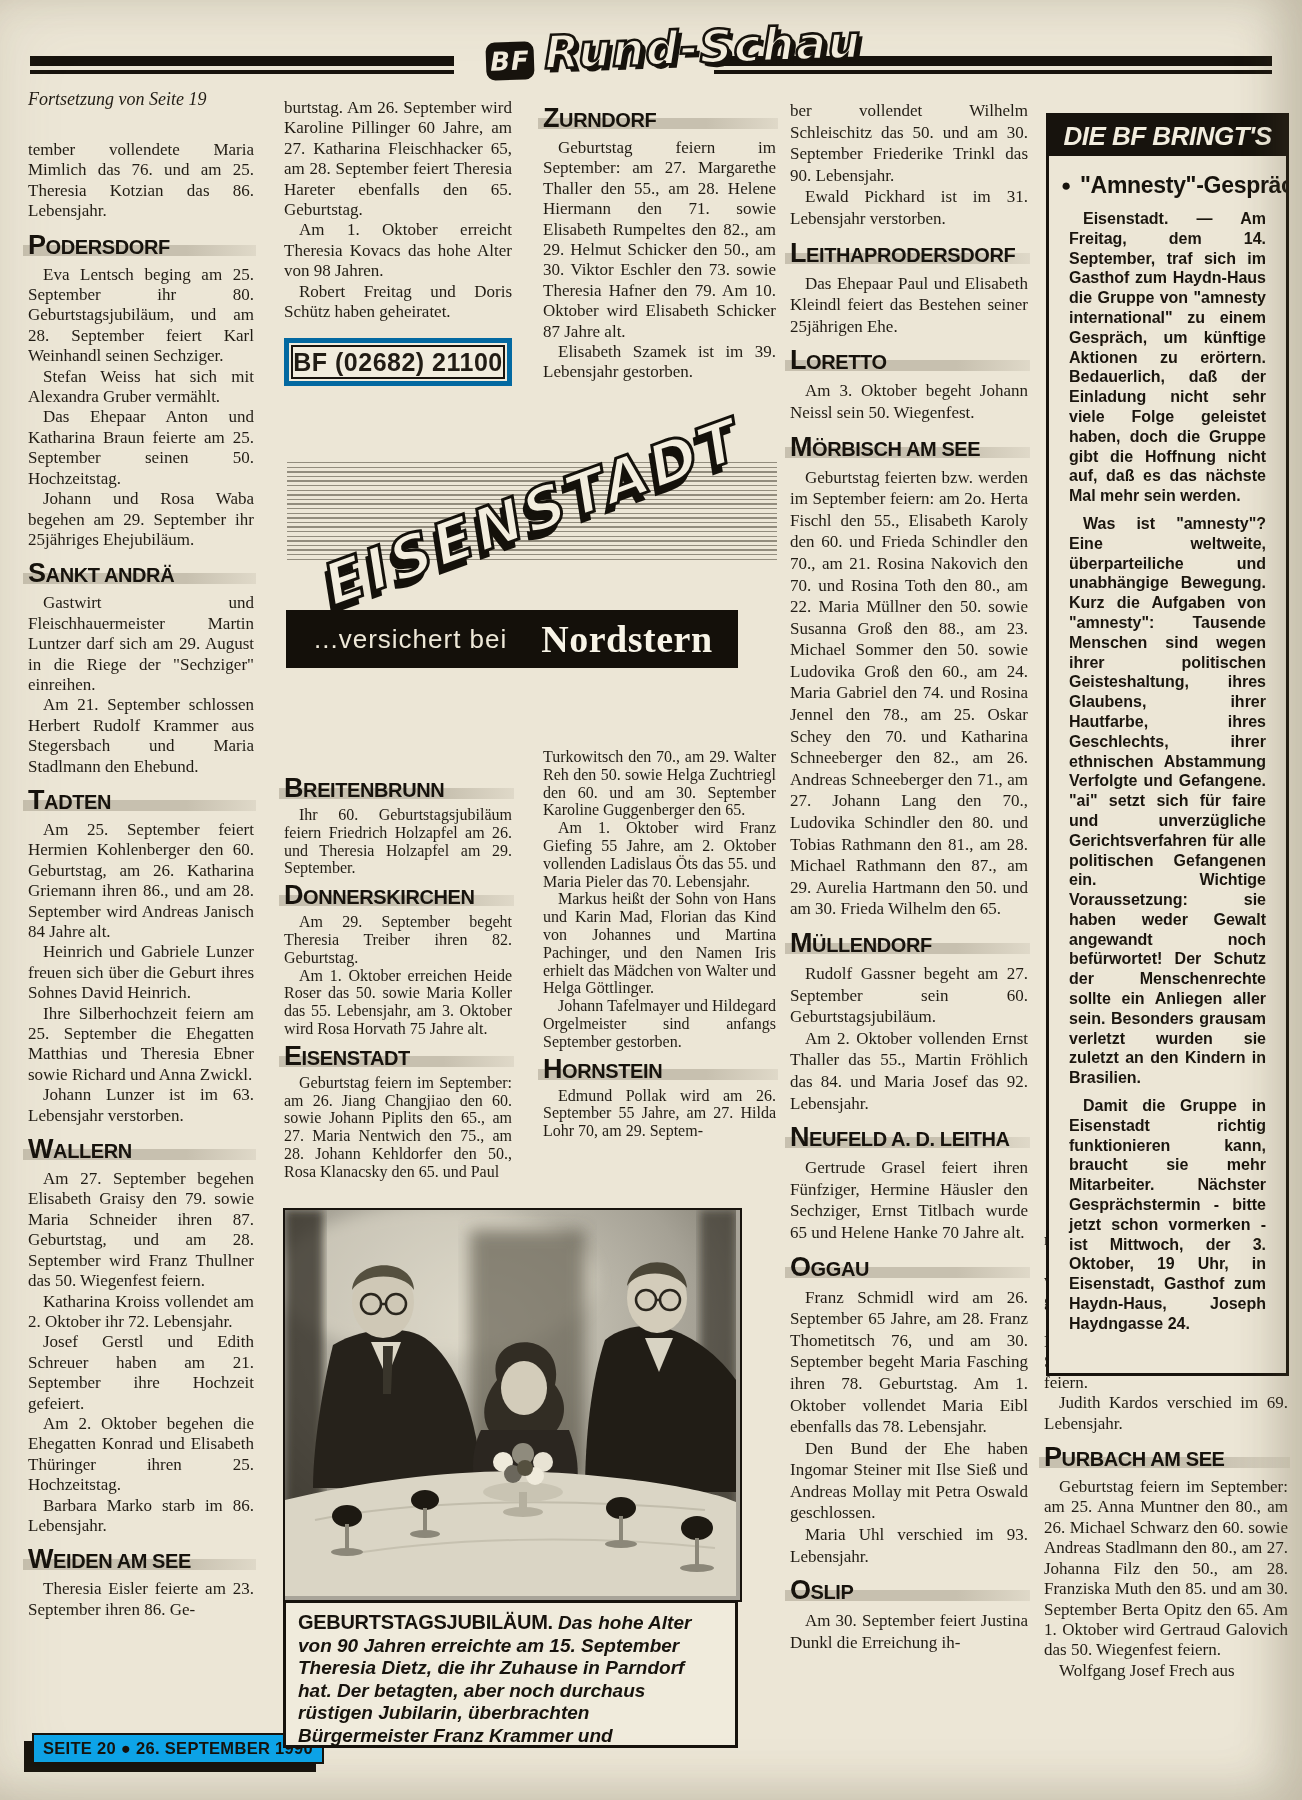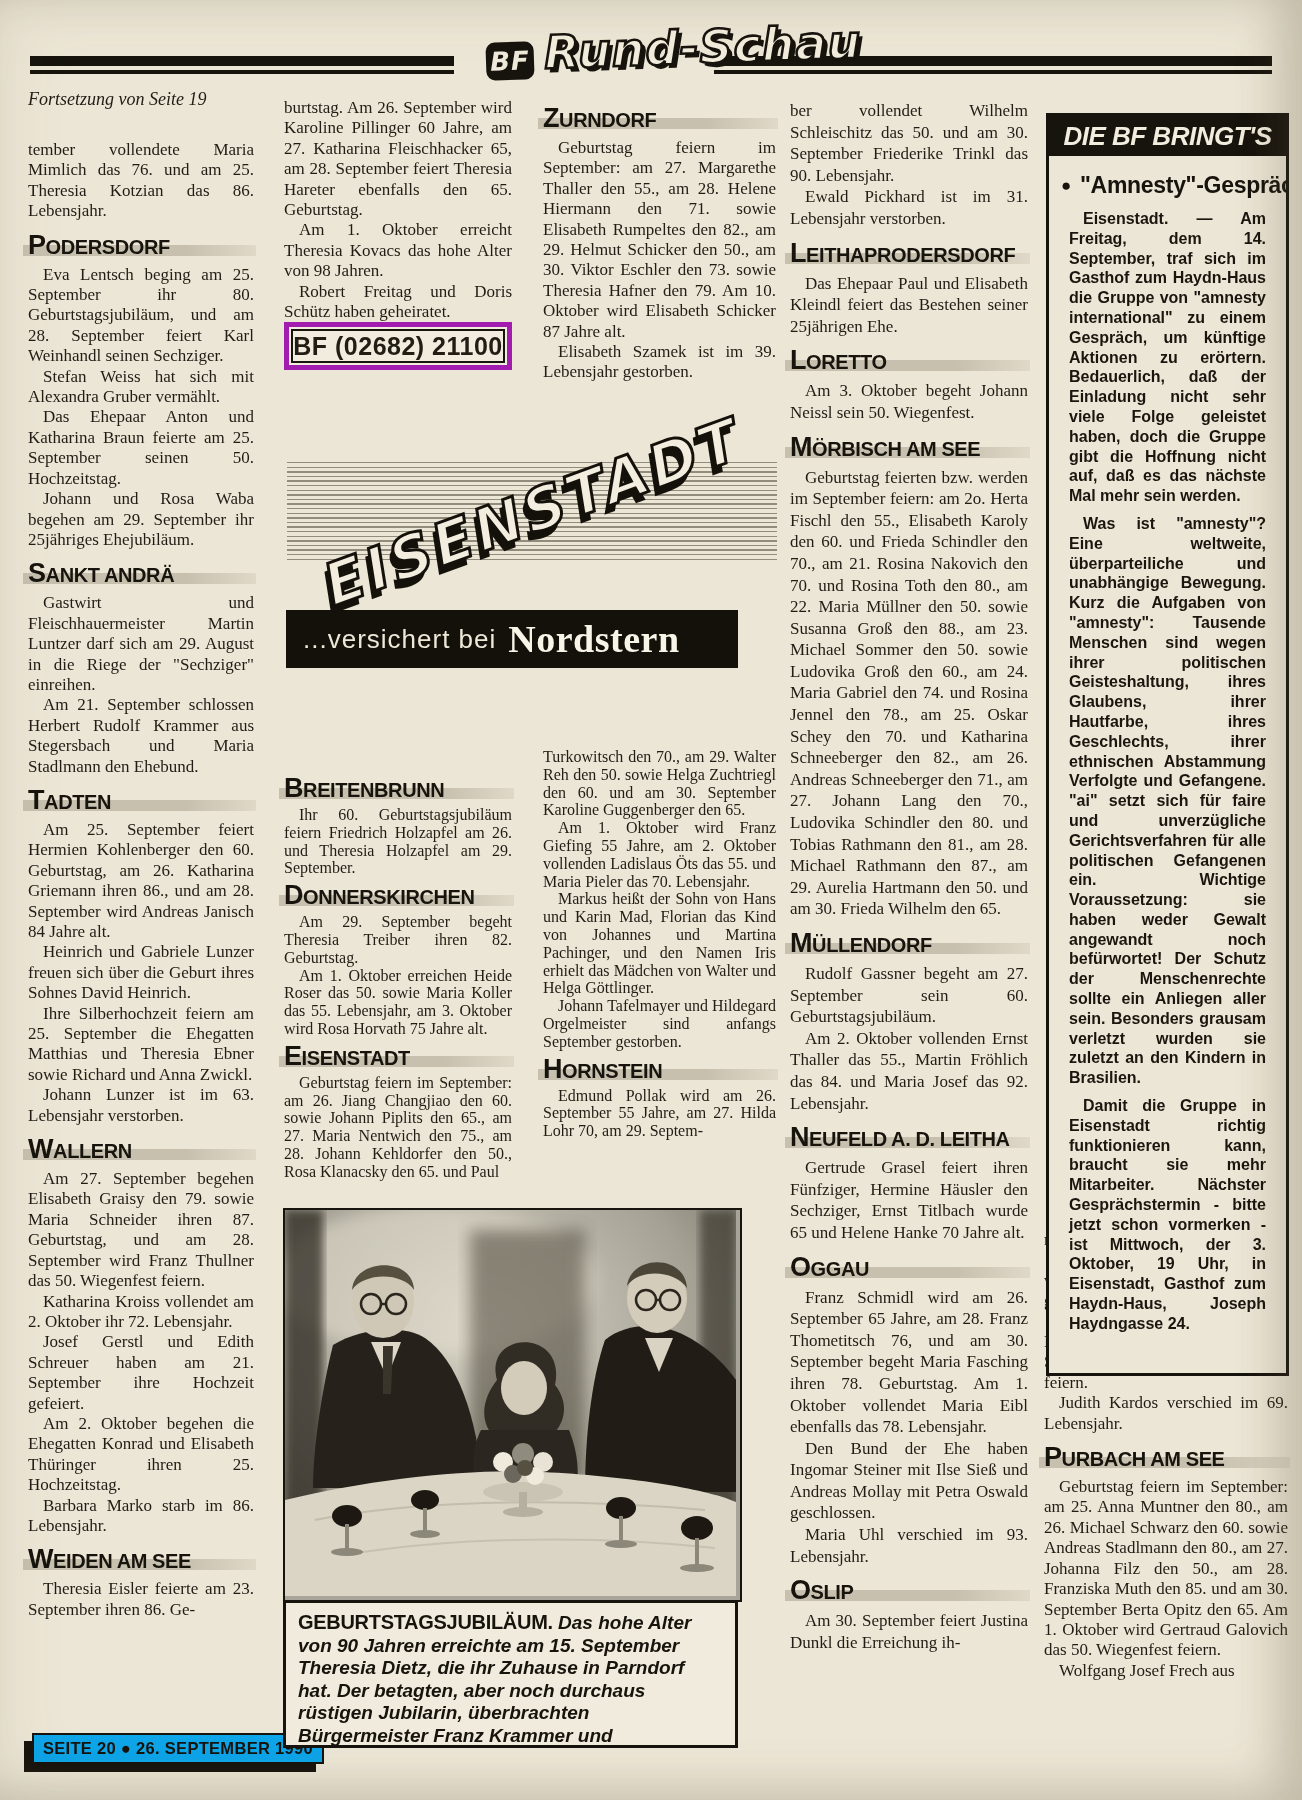--- a/index.html
+++ b/index.html
@@ -37,33 +37,33 @@
   .dense .bp{font-size:16px;line-height:17.8px;}
   .note{font:italic 18px/22px "Liberation Serif",serif;margin:0 0 30px 0;}
 
   .sec{position:relative;z-index:0;margin:11px 0 6px 0;font:800 20px/24px "Liberation Sans",sans-serif;
        text-transform:uppercase;color:#17130d;letter-spacing:-0.4px;}
   .sec::first-letter{font-size:27px;}
   .sec::before{content:"";position:absolute;left:-5px;right:-2px;top:12px;height:11px;z-index:-1;
        background:linear-gradient(90deg,#c7c0af 0 70%,rgba(199,192,175,.35) 100%);}
   .dense .sec{margin:6px 0 4px 0;}
 
-  .phonebox{margin-top:0;border:5px solid #a21caf;background:#f1ecdd;text-align:center;
+  .phonebox{margin-top:16px;border:5px solid #0369a1;background:#f1ecdd;text-align:center;
        font:800 25px/38px "Liberation Sans",sans-serif;letter-spacing:.5px;
        box-shadow:inset 0 0 0 2px #f1ecdd, inset 0 0 0 4px #17130d;}
 
   
   .stripes{left:287px;top:462px;width:490px;height:100px;z-index:0;
        background:repeating-linear-gradient(180deg,rgba(48,42,28,.48) 0 1.5px,rgba(0,0,0,0) 1.5px 4.6px);}
   .logo-wrap{left:283px;top:390px;width:500px;height:244px;display:flex;align-items:center;
        justify-content:center;z-index:1;}
   .logo-text{font:italic 900 58px "DejaVu Sans",sans-serif;letter-spacing:4px;color:#f2edde;
        -webkit-text-stroke:3px #14110b;text-shadow:-6px 7px 0 #14110b;transform:rotate(-20deg);white-space:nowrap;}
   .adbar{left:286px;top:610px;width:452px;height:58px;background:#14100a;display:flex;
-       align-items:center;padding-left:17px;box-sizing:border-box;gap:12px;z-index:2;}
+       align-items:center;padding-left:28px;box-sizing:border-box;gap:34px;z-index:2;}
   .ad-prefix{font:400 26px "Liberation Sans",sans-serif;color:#eee8d8;letter-spacing:1px;}
   .ad-brand{font:700 38px "Liberation Serif",serif;color:#f8f4e7;letter-spacing:.5px;}
 
   
   .photo{left:283px;top:1208px;width:455px;height:390px;border:2px solid #17130d;background:#a8a499;z-index:5;}
   .caption{left:283px;top:1600px;width:455px;height:148px;border:3px solid #17130d;background:#f0ebdc;
        padding:8px 12px;box-sizing:border-box;z-index:5;overflow:hidden;}
   .caption p{margin:0;font:italic 600 19px/22.5px "Liberation Sans",sans-serif;color:#17130d;text-align:left;}
   .cap-lead{font:800 20px "Liberation Sans",sans-serif;font-style:normal;letter-spacing:-0.3px;}
 

